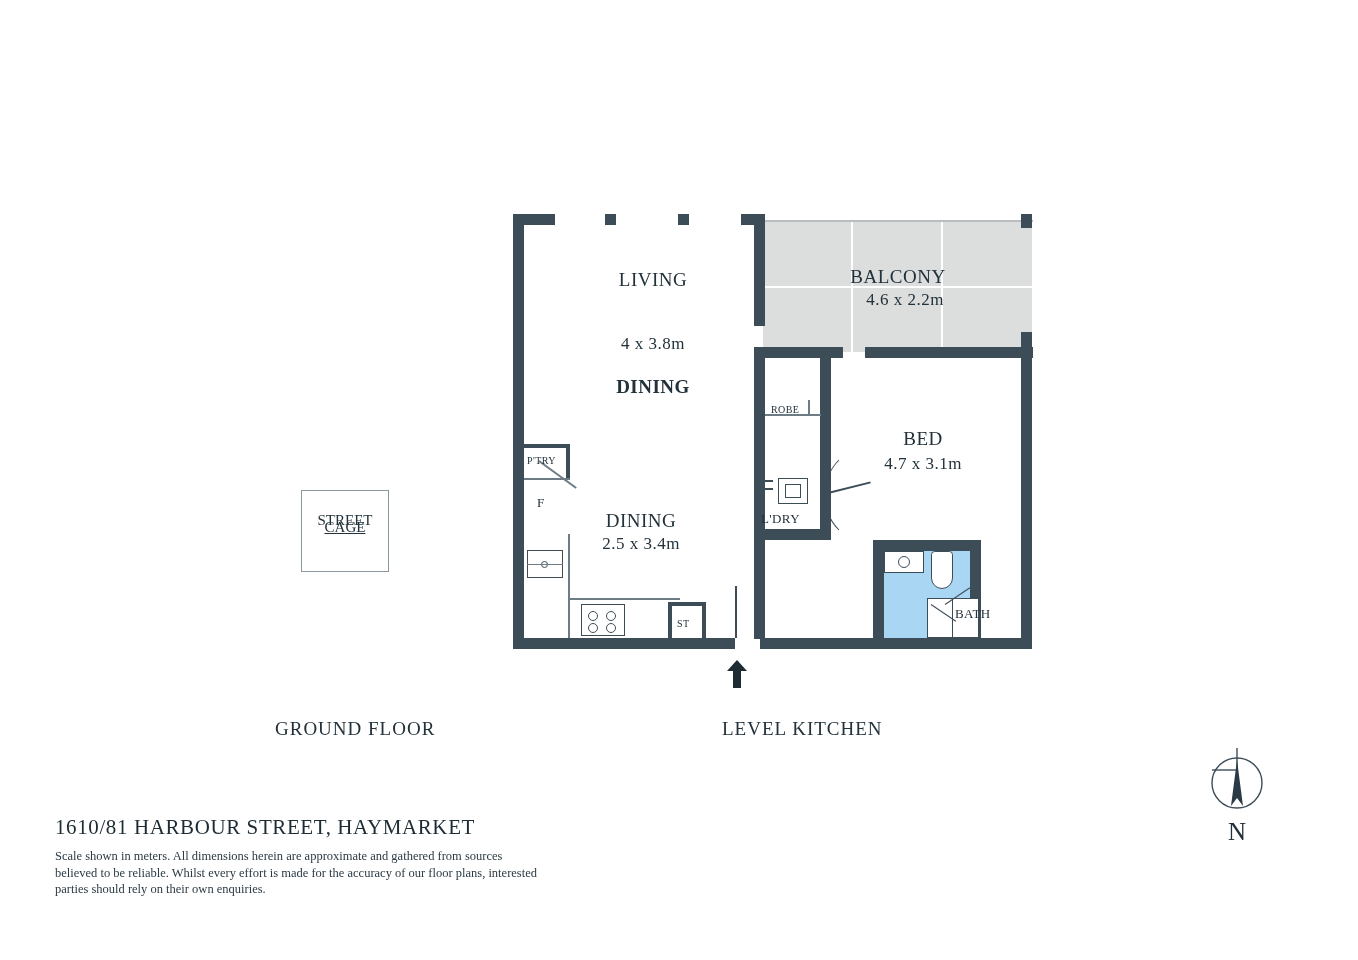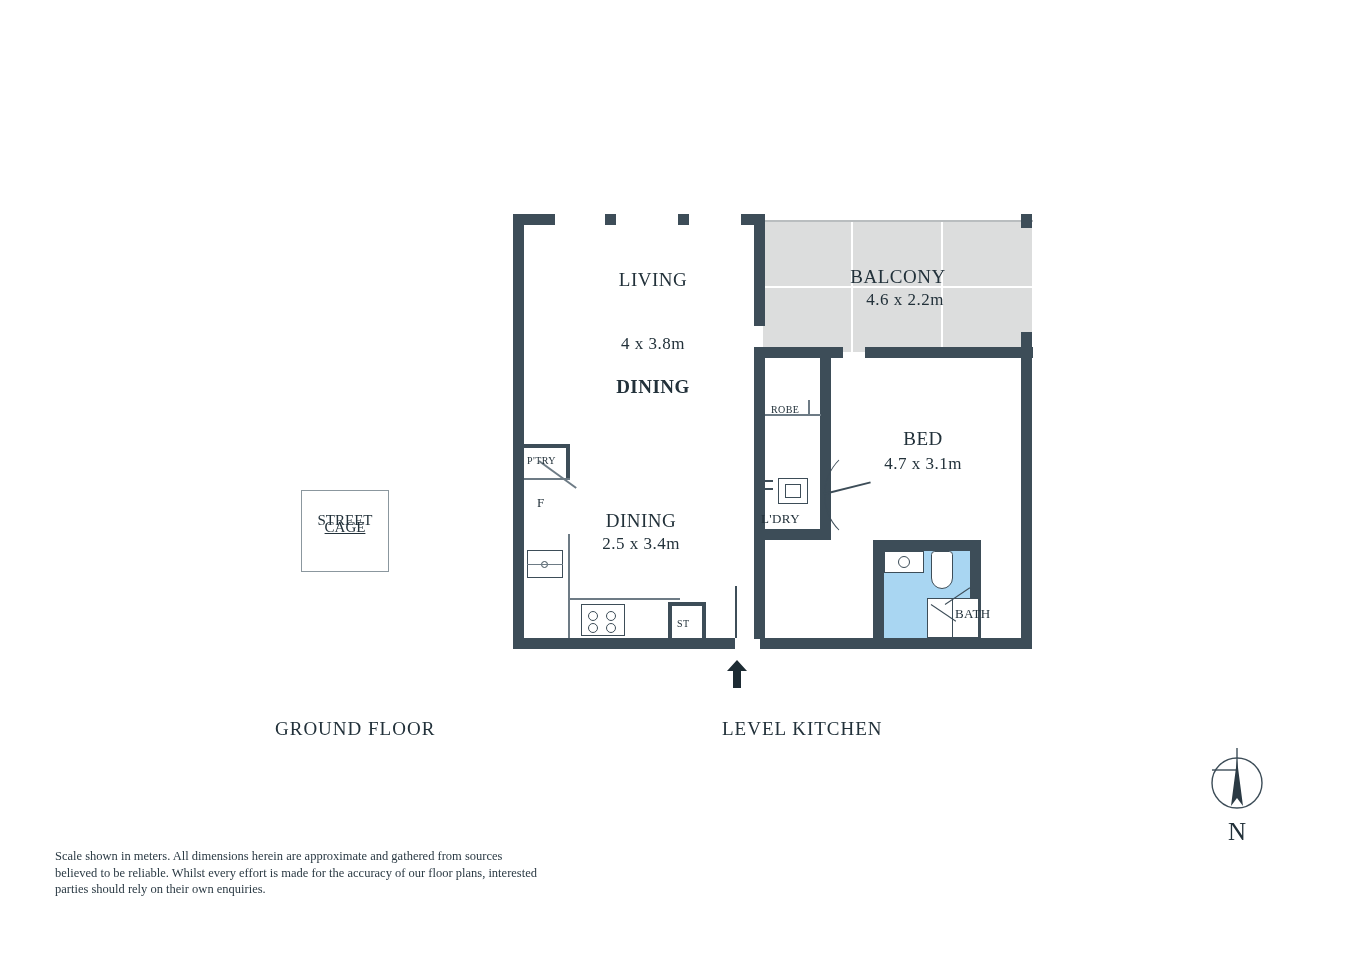--- a/index.html
+++ b/index.html
@@ -291,20 +291,21 @@
 
   <div class="entry-arrow">
     <svg width="22" height="28" viewBox="0 0 22 28">
       <polygon points="11,0 21,11 15,11 15,28 7,28 7,11 1,11" fill="#1d2b33"></polygon>
     </svg>
   </div>
 
   <div class="caption" style="left:275px; top:718px;">GROUND FLOOR</div>
   <div class="caption" style="left:722px; top:718px;">LEVEL KITCHEN</div>
 
+  <div id="address">1610/81 HARBOUR STREET, HAYMARKET</div>
   <div id="disclaimer">Scale shown in meters. All dimensions herein are approximate and gathered from sources believed to be  reliable. Whilst every effort is made for the accuracy of our floor plans, interested parties should rely on their own enquiries.</div>
 
 
   <div id="compass">
     <svg width="62" height="70" viewBox="0 0 62 70">
       <circle cx="31" cy="35" r="25" fill="none" stroke="#3d4d58" stroke-width="1.4"></circle>
       <line x1="31" y1="0" x2="31" y2="24" stroke="#3d4d58" stroke-width="1.4"></line>
       <line x1="6" y1="22" x2="31" y2="22" stroke="#3d4d58" stroke-width="1.4"></line>
       <polygon points="31,12 37,58 31,50 25,58" fill="#2b3a44"></polygon>
     </svg>

